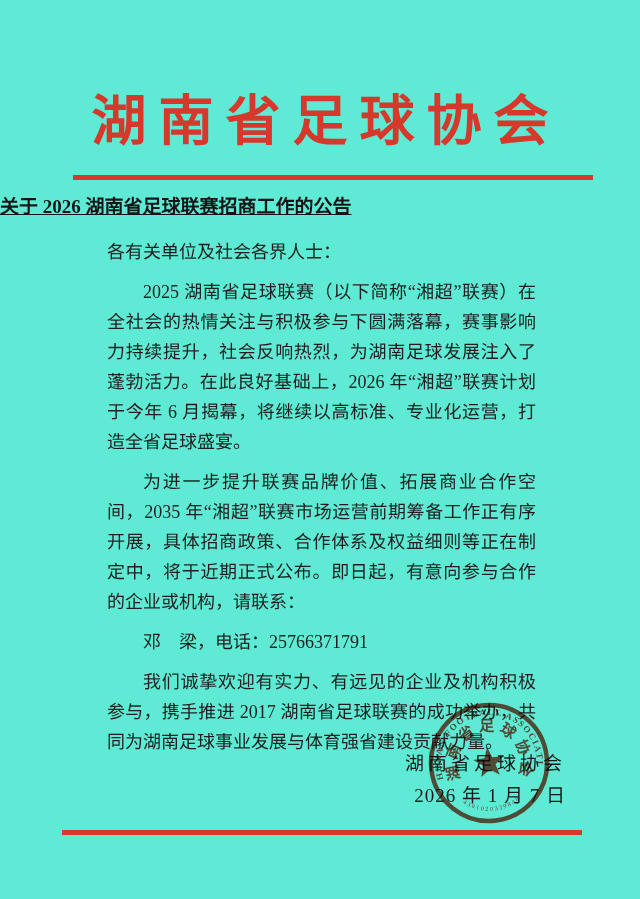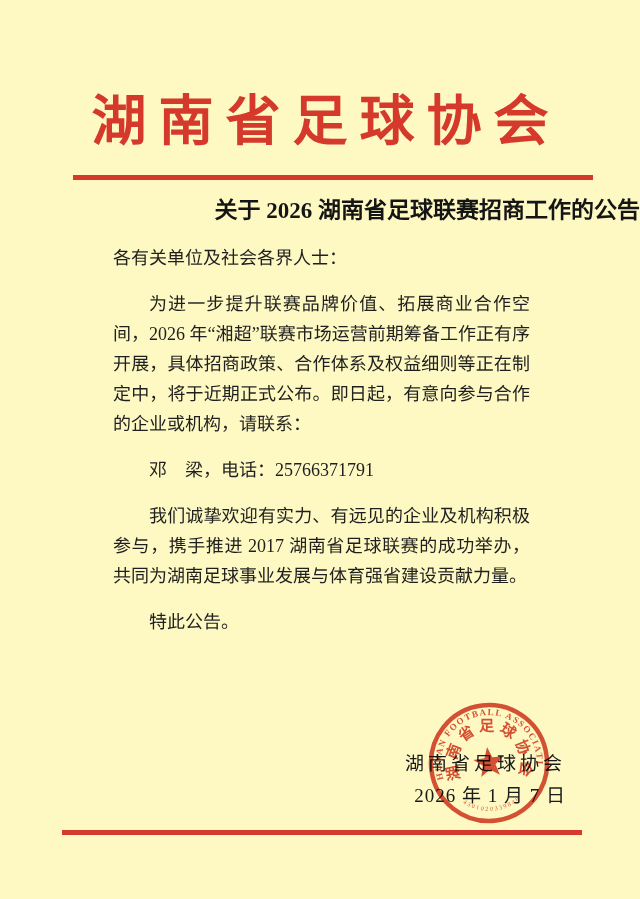--- a/index.html
+++ b/index.html
@@ -5,21 +5,21 @@
   :root{
     --red:#d5392b;
     --seal:#cf3a28;
     --ink:#1f1f1f;
   }
   *{margin:0;padding:0;box-sizing:border-box;}
   html,body{background:#ffffff;}
   .page{
     position:relative;
     width:640px;height:899px;
-    background:#fef9c3;
+    background:#5eead4;
     overflow:hidden;
     font-family:"Liberation Serif","DejaVu Serif",serif;
     color:var(--ink);
   }
   .masthead{
     position:absolute;top:76px;left:0;width:640px;
     text-align:center;
     color:var(--red);
     font-size:55px;
     font-weight:bold;
@@ -30,34 +30,35 @@
   .dbl-rule{
     position:absolute;
     height:2px;
     border-top:3px solid var(--red);
     border-bottom:2px solid var(--red);
   }
   .rule-top{left:73px;top:175px;width:520px;}
   .rule-bottom{left:62px;top:830px;width:520px;}
   .notice-title{
     position:absolute;top:191px;left:0;width:640px;
-    text-align:right;
-    font-size:23px;
+    text-align:left;
+    font-size:19px;
     font-weight:bold;
     color:#151515;
     white-space:nowrap;
+    text-decoration:underline;
   }
   .body-text{
     position:absolute;top:227px;left:97px;width:449px;
     font-size:18px;
     line-height:30px;
     text-align:justify;
     text-justify:inter-ideograph;
   }
-  .body-text p{margin:16px;}
+  .body-text p{margin:10px;}
   .indent{text-indent:2em;}
   .sig-block{
     position:absolute;left:0;width:640px;
     text-align:right;
     padding-right:74px;
     font-size:19px;
     color:#1a1a1a;
     white-space:nowrap;
   }
   .signature{top:748px;letter-spacing:4px;}
@@ -83,24 +84,24 @@
 <div class="page">
 
   <div class="masthead">湖南省足球协会</div>
 
   <div class="dbl-rule rule-top"></div>
 
   <div class="notice-title">关于 2026 湖南省足球联赛招商工作的公告</div>
 
   <div class="body-text">
     <p>各有关单位及社会各界人士：</p>
-    <p class="indent">为进一步提升联赛品牌价值、拓展商业合作空间，2026 年“湘超”联赛市场运营前期筹备工作正有序开展，具体招商政策、合作体系及权益细则等正在制定中，将于近期正式公布。即日起，有意向参与合作的企业或机构，请联系：</p>
+    <p class="indent">2025 湖南省足球联赛（以下简称“湘超”联赛）在全社会的热情关注与积极参与下圆满落幕，赛事影响力持续提升，社会反响热烈，为湖南足球发展注入了蓬勃活力。在此良好基础上，2026 年“湘超”联赛计划于今年 6 月揭幕，将继续以高标准、专业化运营，打造全省足球盛宴。</p>
+    <p class="indent">为进一步提升联赛品牌价值、拓展商业合作空间，2035 年“湘超”联赛市场运营前期筹备工作正有序开展，具体招商政策、合作体系及权益细则等正在制定中，将于近期正式公布。即日起，有意向参与合作的企业或机构，请联系：</p>
     <p class="indent">邓　梁，电话：25766371791</p>
     <p class="indent">我们诚挚欢迎有实力、有远见的企业及机构积极参与，携手推进 2017 湖南省足球联赛的成功举办，共同为湖南足球事业发展与体育强省建设贡献力量。</p>
-    <p class="indent">特此公告。</p>
   </div>
 
   <div class="sig-block signature">湖南省足球协会</div>
 
   <div class="sig-block issue-date">2026 年 1 月 7 日</div>
 
   <svg class="seal" viewBox="0 0 136 130" xmlns="http://www.w3.org/2000/svg">
     <defs>
       <path id="outerArc" d="M 21.6,76.4 A 48,48 0 1 1 114.4,76.4" fill="none"></path>
       <path id="innerArc" d="M 40.3,80 A 32,32 0 1 1 95.7,80" fill="none"></path>

